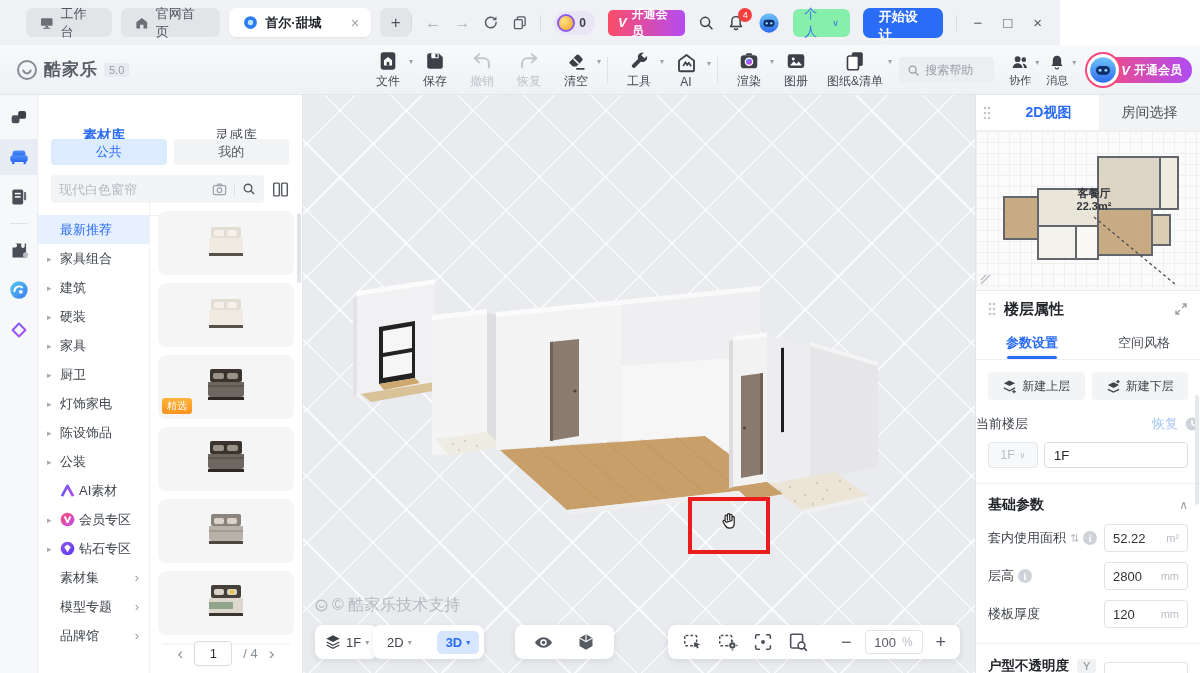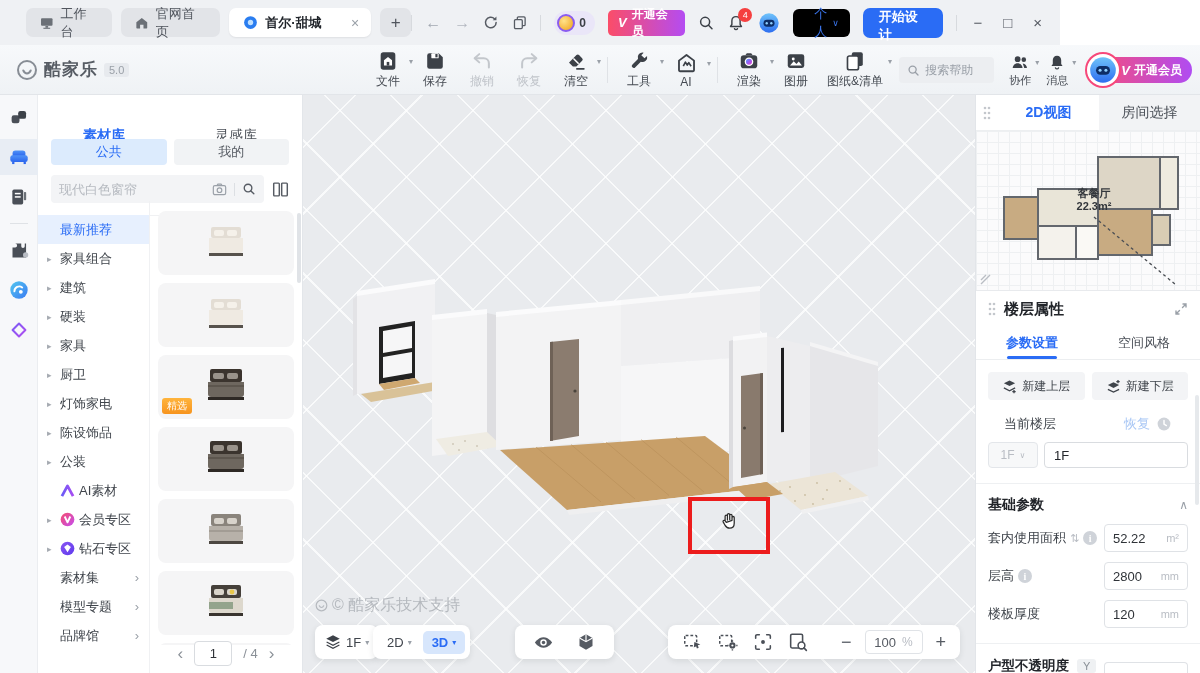--- a/index.html
+++ b/index.html
@@ -24,22 +24,22 @@
   .coin-pill{height:24px;border-radius:12px;background:#eae6f8;display:flex;align-items:center;gap:4px;
     padding:0 9px 0 3px;font-size:12px;color:#3c3f46;font-weight:bold;}
   .coin{width:18px;height:18px;border-radius:50%;background:radial-gradient(circle at 35% 35%,#ffe28a,#f4b43a 70%);
     border:2px solid #8a5cf0;}
   .vip-pill{height:26px;border-radius:5px;background:linear-gradient(90deg,#fb4d68,#b44cf2);color:#fff;
     display:flex;align-items:center;gap:5px;padding:0 10px;font-size:12px;font-weight:bold;}
   .vip-v{font-style:italic;font-weight:bold;font-size:13px;}
   .bell-wrap{position:relative;}
   .bell-badge{position:absolute;top:-6px;right:-7px;min-width:14px;height:14px;border-radius:7px;background:#f53f3f;
     color:#fff;font-size:9px;display:flex;align-items:center;justify-content:center;padding:0 3px;}
-  .profile-pill{height:28px;border-radius:6px;background:#000000;color:#3a74ea;display:flex;align-items:center;
-    gap:5px;padding:0 11px;font-size:13px;text-align:right;}
+  .profile-pill{height:28px;border-radius:6px;background:#86efac;color:#3a74ea;display:flex;align-items:center;
+    gap:5px;padding:0 11px;font-size:13px;}
   .start-btn{height:30px;border-radius:7px;background:#2a6cf5;color:#fff;display:flex;align-items:flex-start;
     padding:0 16px;font-size:13px;font-weight:bold;}
   .win-ctl{font-size:15px;color:#565b63;padding:0 4px;}
 
   
   .toolbar{position:absolute;left:0;top:45px;width:1200px;height:50px;
     background:linear-gradient(#f7f9fb,#eff2f5);border-bottom:1px solid #e2e5e9;}
   .logo{position:absolute;left:16px;top:13px;display:flex;align-items:center;gap:6px;}
   .logo-text{font-size:17px;font-weight:bold;color:#565c64;letter-spacing:1px;}
   .logo-ver{font-size:11px;color:#9aa0a8;background:#e7eaee;border-radius:3px;padding:1px 5px;}
@@ -109,21 +109,21 @@
       repeating-linear-gradient(-45deg, rgba(255,255,255,.75) 0px, rgba(255,255,255,.75) 1.6px, transparent 1.6px, transparent 47px);}
   .house{position:absolute;left:32px;top:148px;width:556px;height:318px;}
   .watermark{position:absolute;left:12px;top:500px;display:flex;align-items:center;gap:4px;
     font-size:16px;color:rgba(138,144,151,.55);}
   .red-box{position:absolute;left:385px;top:402px;width:82px;height:57px;border:4px solid #ec1c1c;}
   .hand-cur{position:absolute;left:415px;top:415px;}
   .pill{position:absolute;bottom:14px;height:34px;background:#fff;border-radius:8px;
     box-shadow:0 2px 6px rgba(31,35,41,.10);display:flex;align-items:center;}
   .pill-floor{left:12px;padding:0 9px;gap:4px;}
   .pill-floor .floor-lab{font-size:13px;color:#3f444b;}
-  .pill-mode{left:70px;padding:0 5px;gap:2px;}
+  .pill-mode{left:70px;padding:0 5px;gap:16px;}
   .mode-chip{display:flex;align-items:center;gap:4px;font-size:13px;color:#40454d;padding:4px 9px;border-radius:5px;}
   .mode-chip.active{background:#d7e6fc;color:#2a6cf5;font-weight:bold;}
   .pill-view{left:212px;padding:0 18px;gap:22px;}
   .pill-zoom{left:365px;padding:0 14px;gap:13px;}
   .caret-sm{font-size:8px;color:#9aa0a8;}
   .mode-chip.active .caret-sm{color:#2a6cf5;}
   .zoom-minus,.zoom-plus{font-size:18px;color:#565b63;}
   .zoom-box{width:58px;height:24px;border:1px solid #e0e3e7;border-radius:4px;display:flex;align-items:center;
     justify-content:center;gap:6px;}
   .zoom-val{font-size:13px;color:#565b63;}
@@ -144,21 +144,21 @@
   .fp-header{height:36px;display:flex;align-items:center;gap:8px;padding:0 12px;}
   .fp-title{font-size:15px;font-weight:bold;color:#22252a;}
   .fp-expand{margin-left:auto;}
   .fp-tabs{height:33px;display:flex;border-bottom:1px solid #eceef0;}
   .fp-tab{flex:1;display:flex;align-items:center;justify-content:center;font-size:13px;color:#4a4f57;position:relative;}
   .fp-tab.active{color:#2a6cf5;font-weight:bold;}
   .fp-tab.active::after{content:"";position:absolute;left:28%;right:28%;bottom:0;height:3px;background:#2a6cf5;border-radius:2px;}
   .fp-btnrow{display:flex;gap:7px;margin:12px 12px 0;}
   .fp-btn{flex:1;height:28px;background:#f3f4f6;border-radius:4px;display:flex;align-items:center;justify-content:center;
     gap:5px;font-size:12px;color:#3f444b;}
-  .fp-floor-row{margin:15px 28px 0;display:flex;align-items:center;gap:6px;}
+  .fp-floor-row{margin:15px 0 0;display:flex;align-items:center;gap:6px;}
   .fp-lab{font-size:13px;color:#3f444b;}
   .restore{margin-left:auto;font-size:13px;color:#a9c7f5;}
   .fp-inputs{margin:9px 12px 0;display:flex;gap:6px;align-items:center;}
   .fsel{width:50px;height:26px;border:1px solid #e3e6ea;background:#f7f8f9;border-radius:4px;display:flex;
     align-items:center;justify-content:center;gap:5px;font-size:12px;color:#b9bdc4;}
   .finput{flex:1;height:26px;border:1px solid #d9dce0;border-radius:4px;font-size:13px;color:#23262b;
     padding:0 9px;display:flex;align-items:center;background:#fff;}
   .rp-div{height:1px;background:#eef0f2;margin-top:15px;}
   .sec-head{display:flex;align-items:center;margin:12px 12px 0;}
   .sec-title{font-size:14px;font-weight:bold;color:#22252a;}

